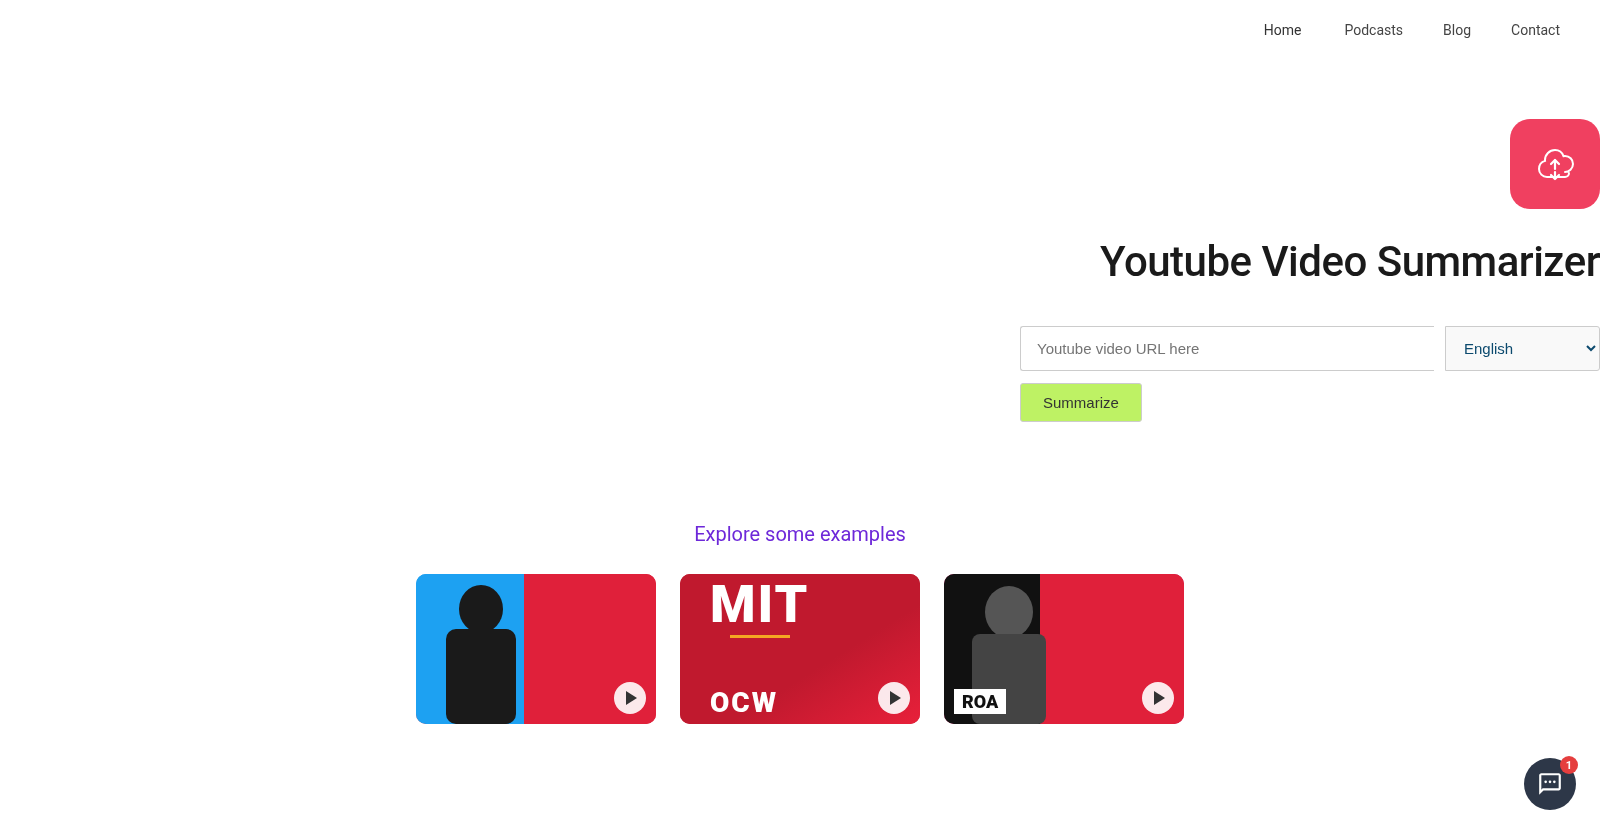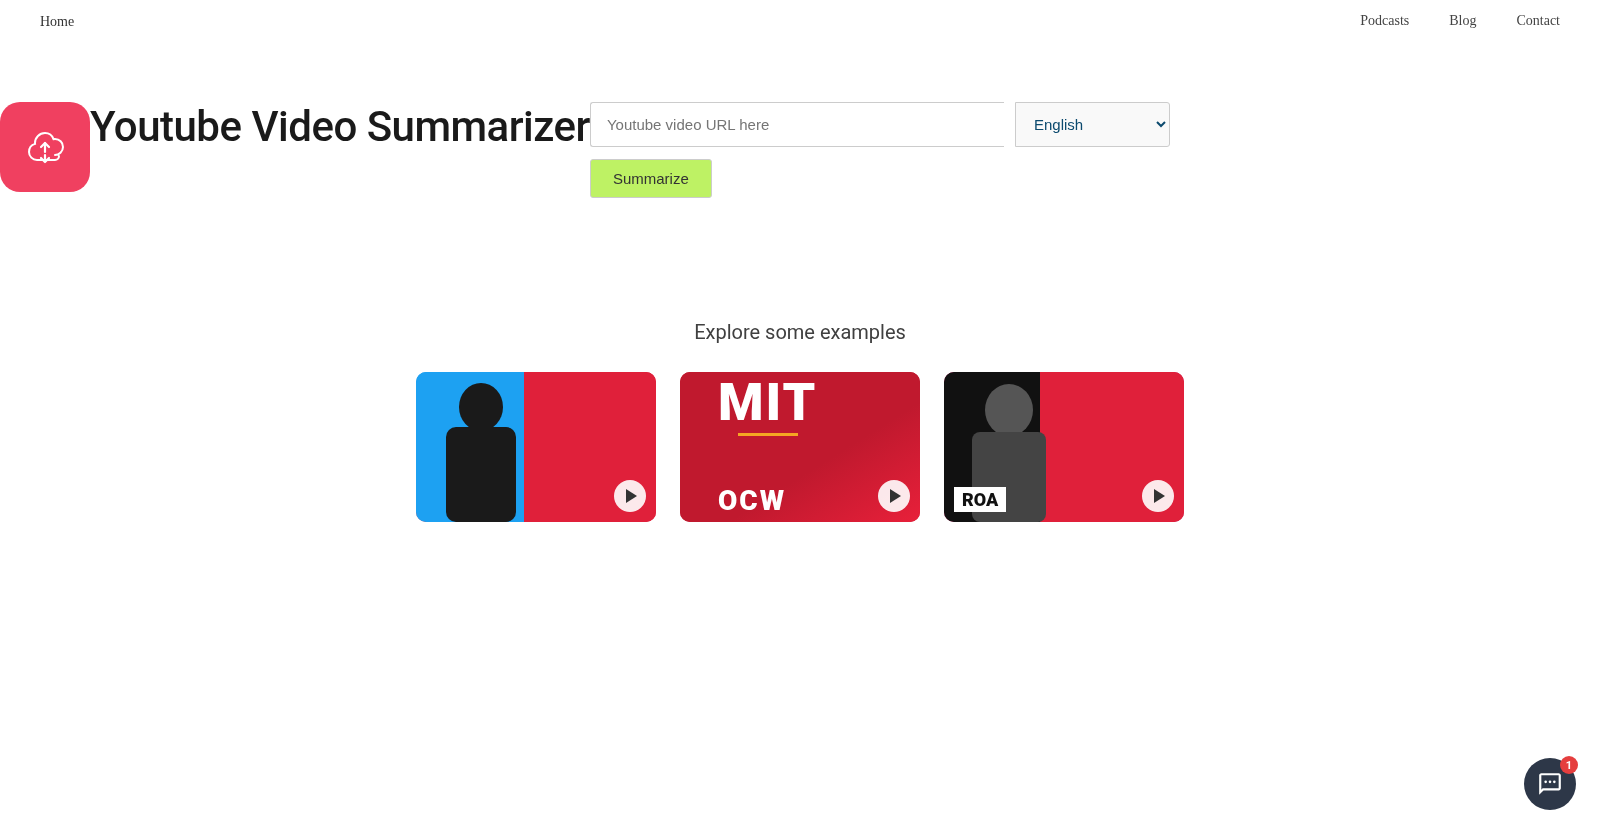--- a/index.html
+++ b/index.html
@@ -12,48 +12,48 @@
       font-family: -apple-system, BlinkMacSystemFont, 'Segoe UI', Roboto, sans-serif;
       background: #ffffff;
       color: #333;
       min-height: 834px;
       position: relative;
     }
 
     
     nav {
       display: flex;
-      justify-content: space-between;
-      align-items: center;
-      padding: 12px 40px;
+      justify-content: flex-end;
+      align-items: center;
+      padding: 20px 40px;
       position: relative;
-      font-family: Liberation Serif, serif;
     }
 
     .nav-left a,
     .nav-right a {
       text-decoration: none;
       color: #333;
       font-size: 14px;
     }
 
     .nav-right {
       display: flex;
       gap: 40px;
+      margin-left: 43px;
     }
 
     .nav-right a {
       color: #444;
     }
 
     
     .hero {
       display: flex;
-      flex-direction: row;
-      align-items: flex-start;
+      flex-direction: column;
+      align-items: flex-end;
       padding-top: 60px;
     }
 
     .app-icon {
       width: 90px;
       height: 90px;
       background: #f04060;
       border-radius: 20px;
       display: flex;
       align-items: center;
@@ -127,21 +127,21 @@
     }
 
     
     .examples-section {
       margin-top: 100px;
       text-align: center;
     }
 
     .examples-title {
       font-size: 20px;
-      color: #404040;
+      color: #6d28d9;
       margin-bottom: 28px;
       font-weight: 400;
     }
 
     .examples-cards {
       display: flex;
       justify-content: center;
       gap: 24px;
       padding: 0 40px;
     }
@@ -204,21 +204,21 @@
       background: #f5a623;
       width: 60%;
       margin: 4px auto;
     }
 
     .card-2 .card-inner {
       background: linear-gradient(to bottom right, #c0192e 60%, #e8203a 100%);
       flex-direction: column;
       justify-content: center;
       align-items: flex-start;
-      padding: 20px;
+      padding: 12px;
     }
 
     
     .card-3 .card-inner {
       background: linear-gradient(to right, #111 40%, #e0203a 40%);
     }
 
     
     .play-btn {
       position: absolute;

